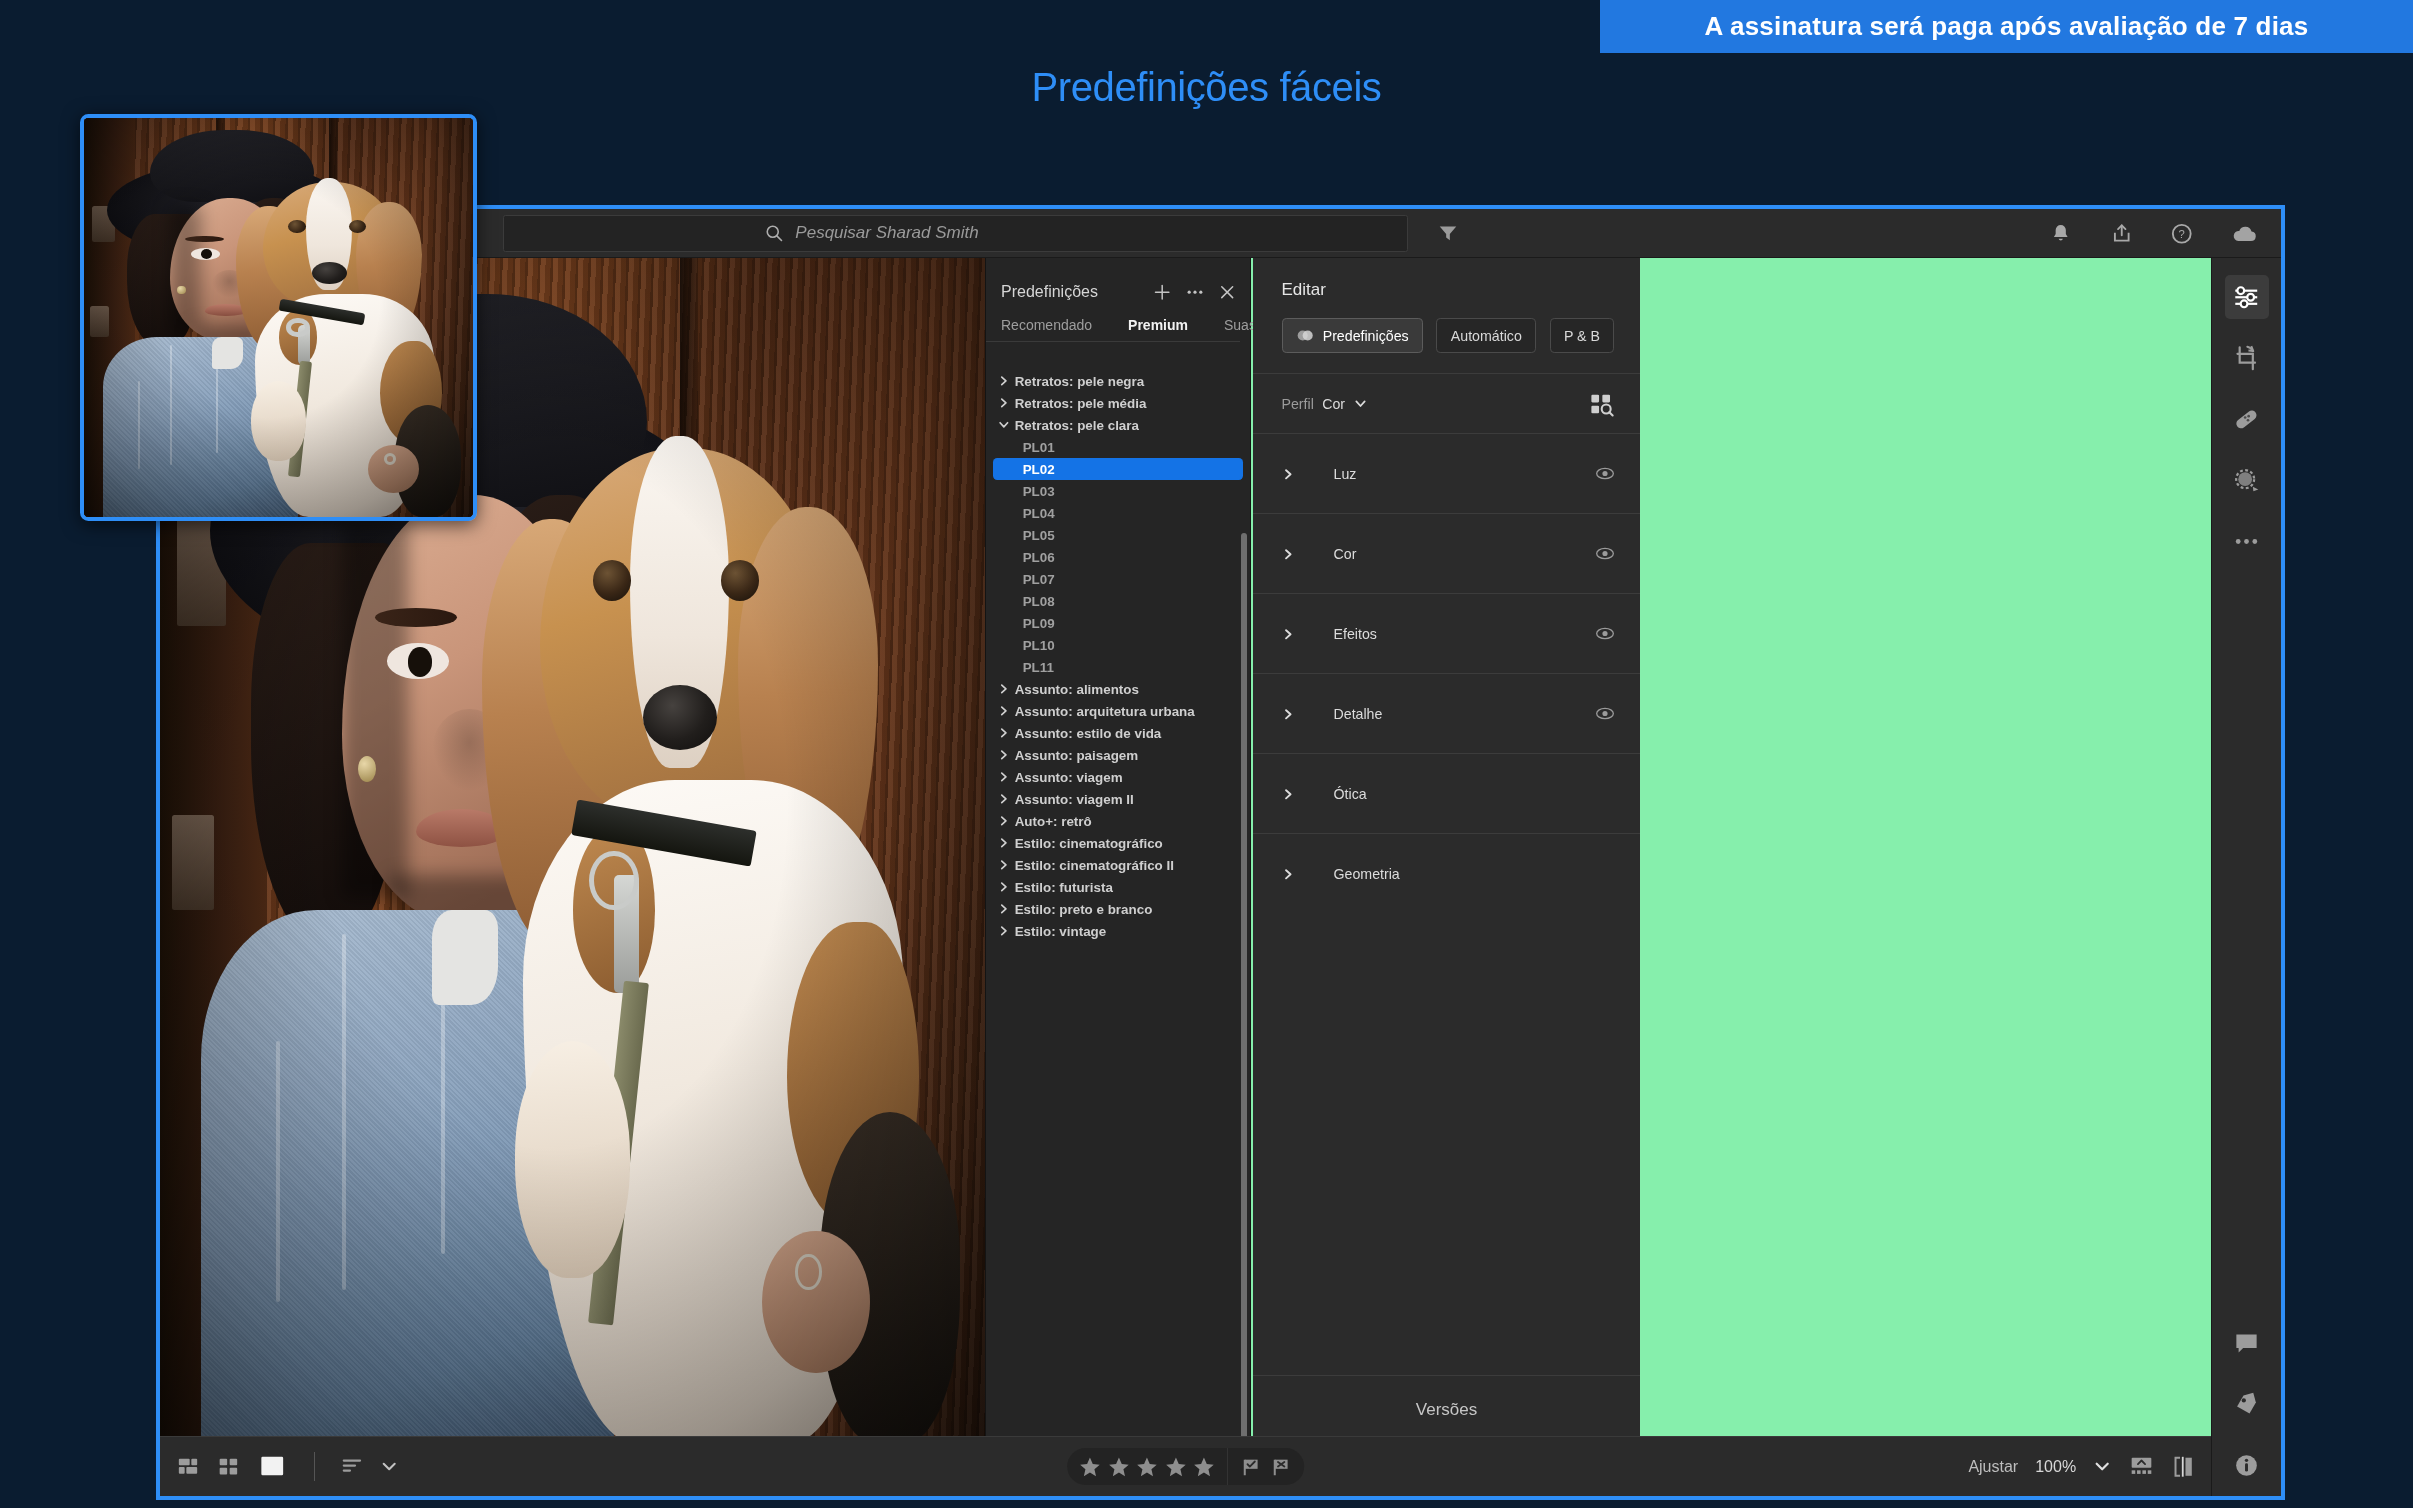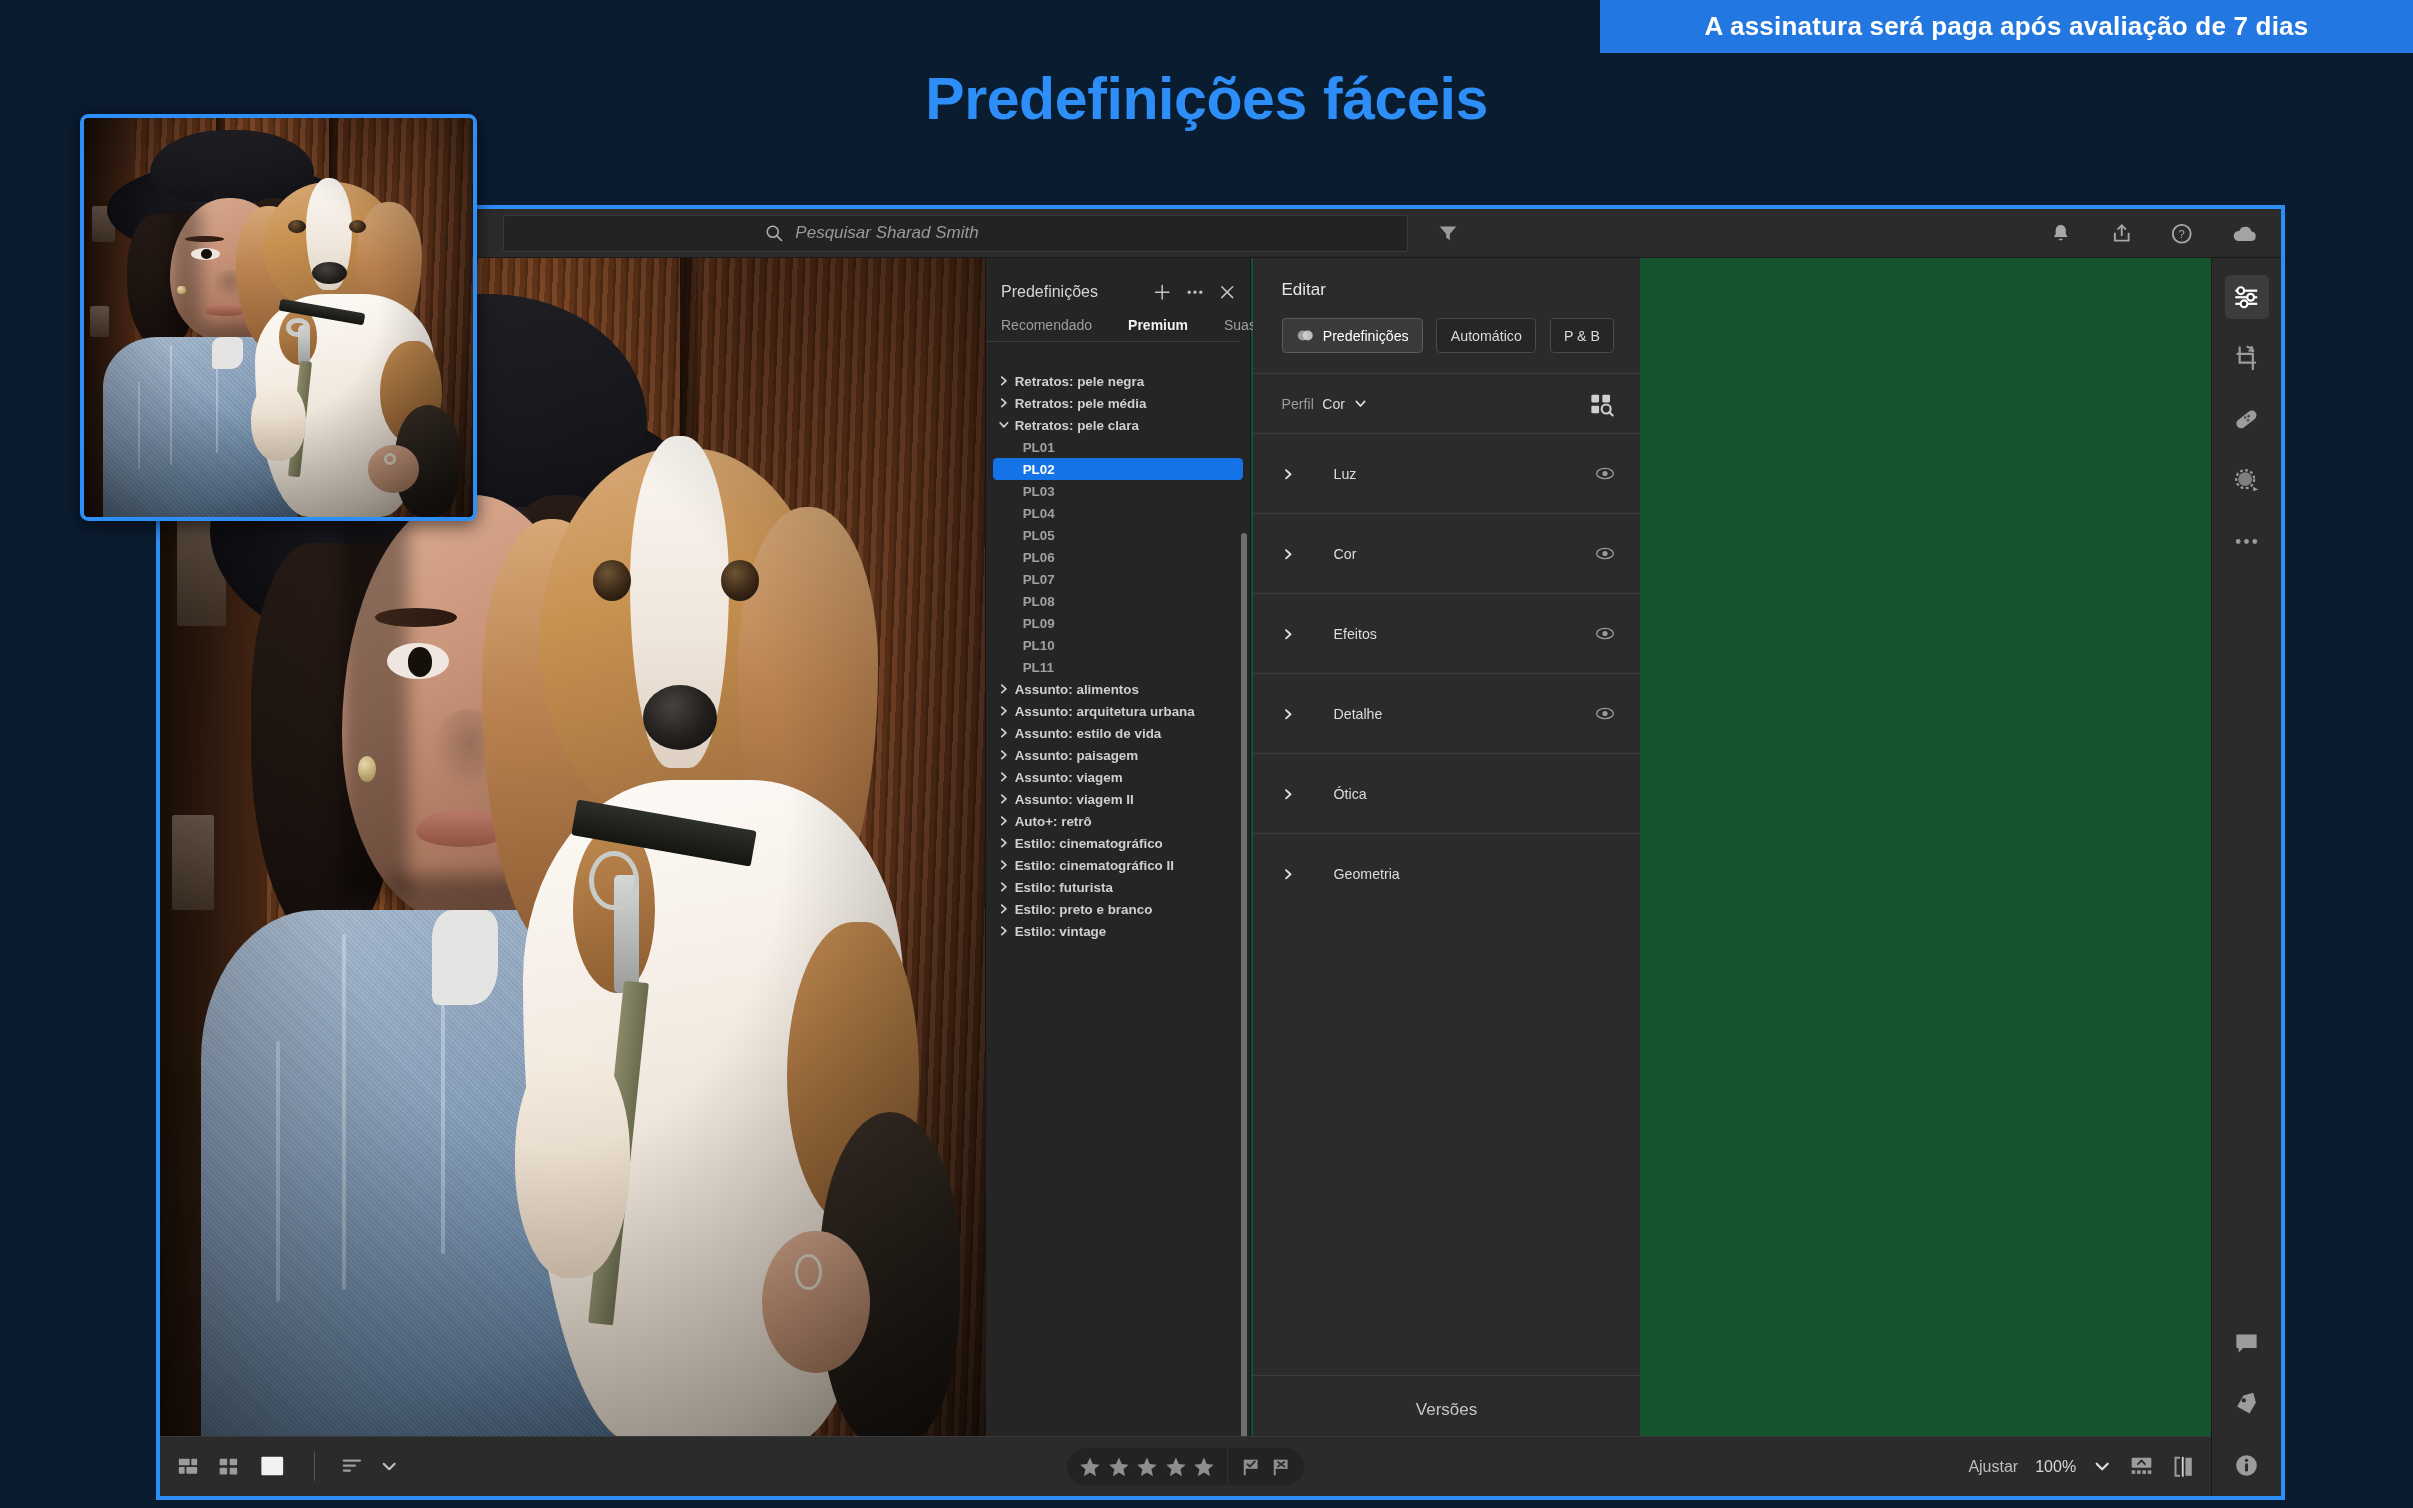--- a/index.html
+++ b/index.html
@@ -22,31 +22,31 @@
     color: #ffffff; font-size: 26px; font-weight: bold;
     letter-spacing: 0.2px; white-space: nowrap;
   }
 
   
   #headline {
     position: absolute; top: 65px; left: 0; width: 2413px;
     text-align: center; z-index: 30;
   }
   #headline .txt {
-    color: #2e8ef7; font-size: 59px; font-weight: bold;
+    color: #2e8ef7; font-size: 40px; font-weight: normal;
     letter-spacing: -0.4px;
   }
 
   
   #app-window {
     position: absolute;
     left: 156px; top: 205px;
     width: 2129px; height: 1295px;
     border: 4.2px solid #2e8ef7;
-    background: #14532d;
+    background: #86efac;
     overflow: hidden;
     z-index: 10;
   }
 
   
   #app-topbar {
     position: absolute; top: 0; left: 0; right: 0; height: 49px;
     background: #2b2b2b;
     display: flex; align-items: center;
     border-bottom: 0.8px solid #1a1a1a;

